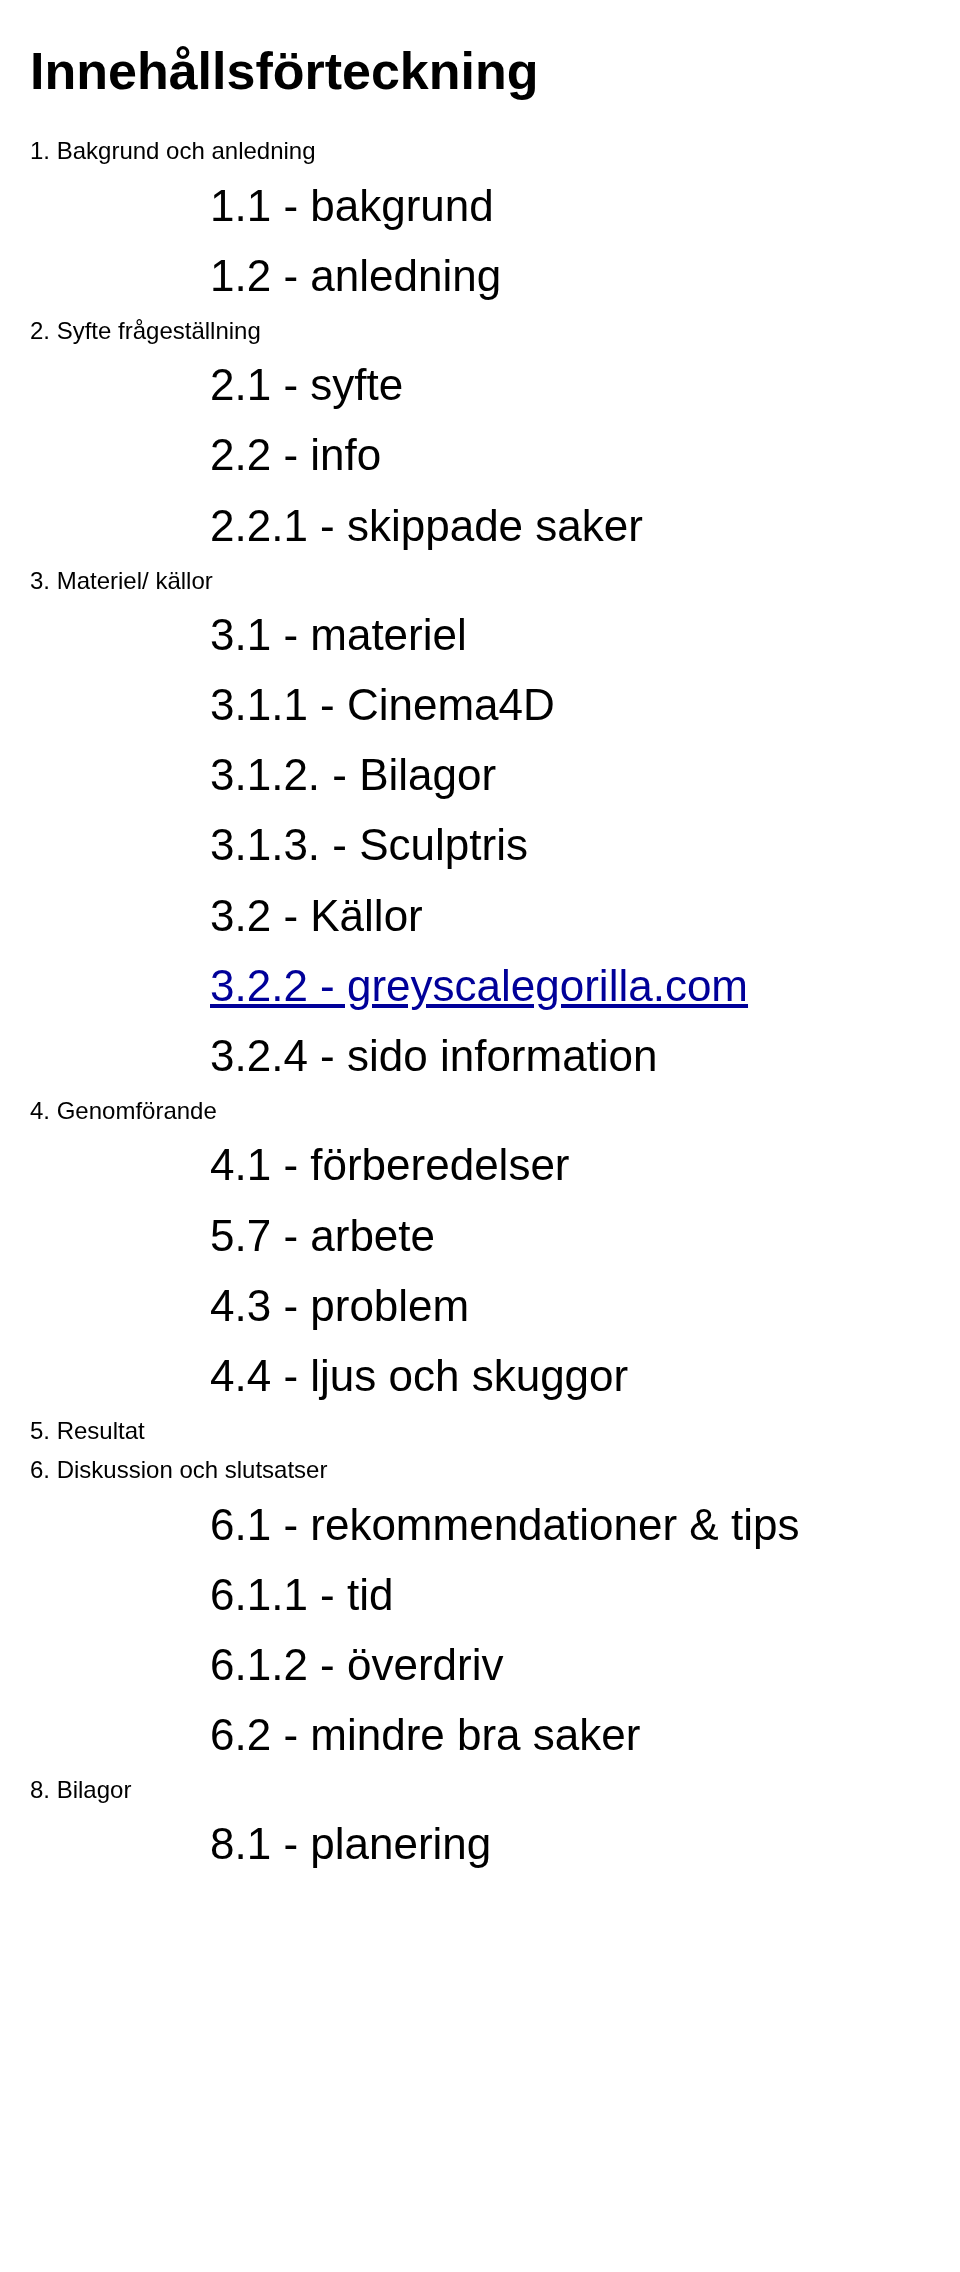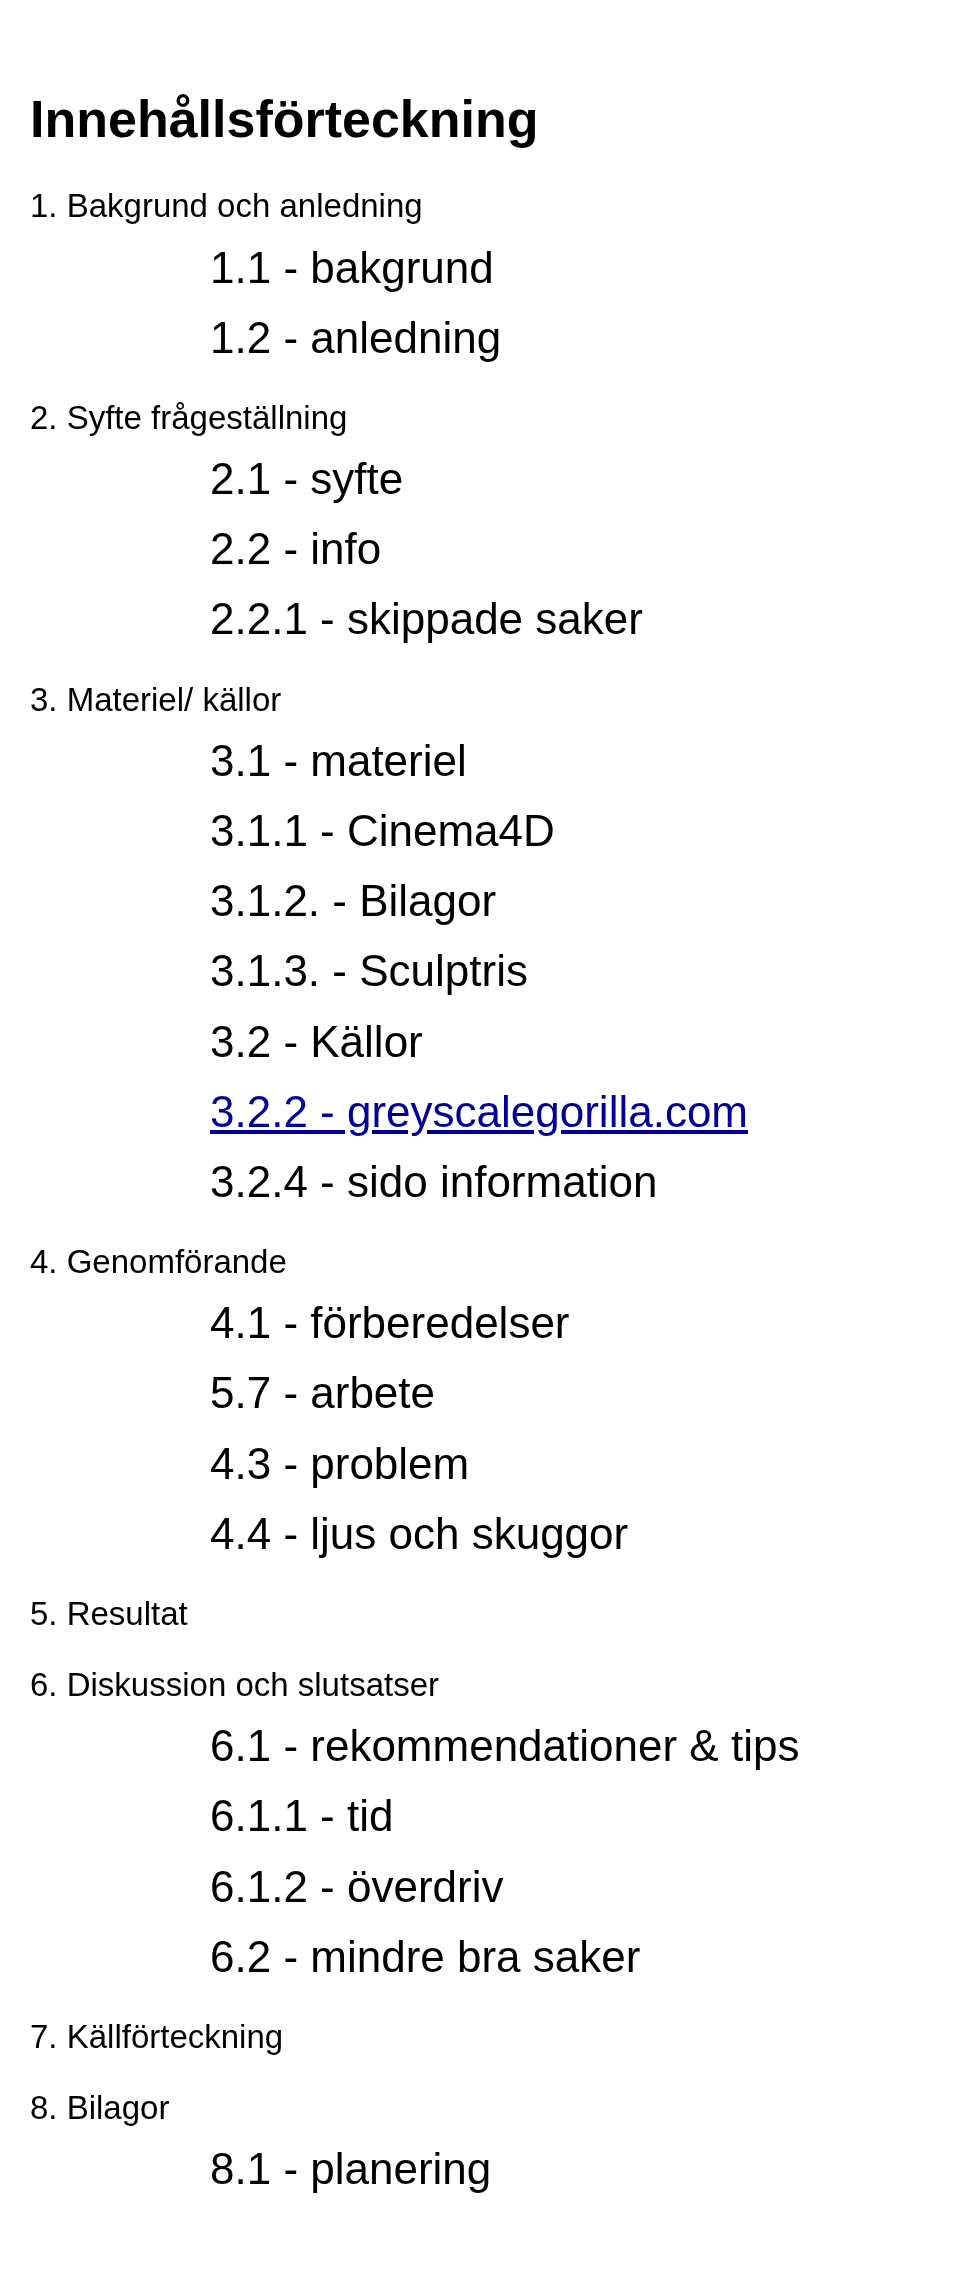--- a/index.html
+++ b/index.html
@@ -16,35 +16,34 @@
       padding: 40px 30px;
       width: 960px;
       min-height: 2272px;
     }
 
     .toc-title {
       font-size: 52px;
       font-weight: bold;
       margin-bottom: 30px;
       line-height: 1.2;
-      margin-top: 48px;
     }
 
     .toc-list {
       list-style: none;
     }
 
     .toc-item {
       line-height: 1.55;
       margin-bottom: 2px;
     }
 
     .toc-item.level1 {
-      font-size: 33px;
-      margin-top: 20px;
+      font-size: 24px;
+      margin-top: 2px;
       margin-bottom: 2px;
     }
 
     .toc-item.level2 {
       font-size: 44px;
       padding-left: 180px;
     }
 
     a.toc-link {
       color: #000099;
@@ -76,16 +75,15 @@
     <li class="toc-item level2">4.1 - förberedelser</li>
     <li class="toc-item level2">5.7 - arbete</li>
     <li class="toc-item level2">4.3 - problem</li>
     <li class="toc-item level2">4.4 - ljus och skuggor</li>
     <li class="toc-item level1">5. Resultat</li>
     <li class="toc-item level1">6. Diskussion och slutsatser</li>
     <li class="toc-item level2">6.1 - rekommendationer &amp; tips</li>
     <li class="toc-item level2">6.1.1 - tid</li>
     <li class="toc-item level2">6.1.2 - överdriv</li>
     <li class="toc-item level2">6.2 - mindre bra saker</li>
-    <li class="toc-item level1">7. Källförteckning</li>
     <li class="toc-item level1">8. Bilagor</li>
     <li class="toc-item level2">8.1 - planering</li>
   </ul>
 
 </body></html>

